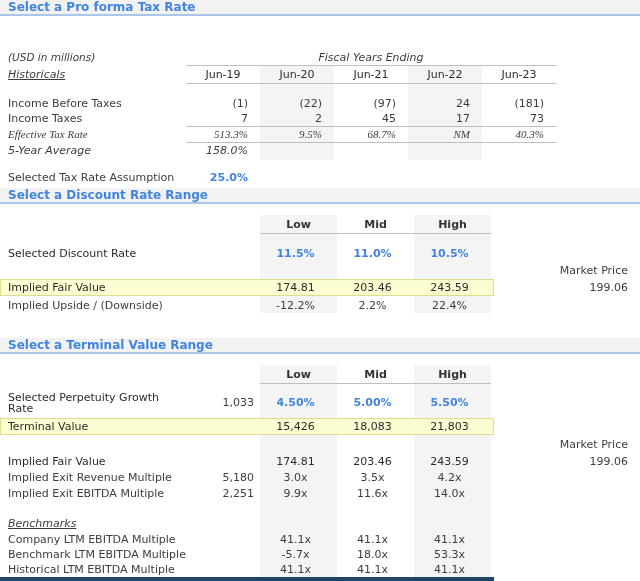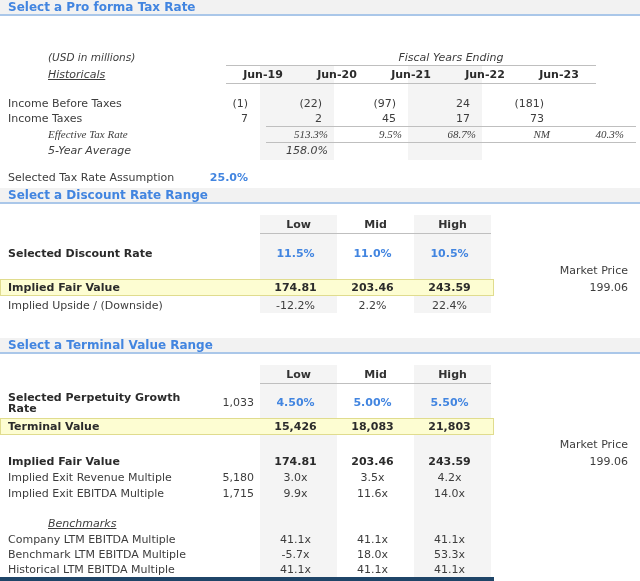--- a/index.html
+++ b/index.html
@@ -28,22 +28,22 @@
   .c5.ctr{text-align:center;padding-right:0;}
   .bordered{border-top:1px solid #bfbfbf;border-bottom:1px solid #bfbfbf;}
   
   .aux{width:74px;text-align:right;padding-right:6px;box-sizing:border-box;}
   .cols3{width:231px;display:flex;height:100%;align-items:center;}
   .c3{width:77px;text-align:center;padding-right:6px;box-sizing:border-box;}
   .c3.ctr{text-align:center;padding-right:0;font-weight:bold;color:#333;}
   .mkt{flex:1;text-align:right;padding-right:12px;box-sizing:border-box;}
   .underl{border-bottom:1px solid #bfbfbf;}
 
-  .it{font-style:italic;margin-left:40px;}
-  .bold{font-weight:bold;color:#2b2b2b;}
+  .it{font-style:italic;}
+  .bold{font-weight:normal;color:#2b2b2b;}
   .blue{color:#4285e0;font-weight:bold;}
   .udl{text-decoration:underline;}
   .small{font-size:10.5px;}
 
   .stripe{position:absolute;background:#f4f4f4;z-index:0;}
 
   .hl::before{
     content:"";position:absolute;left:0;right:146px;top:0;bottom:0;
     background:#fdfdd2;border:1px solid #e0dc8e;z-index:0;
   }
@@ -246,21 +246,21 @@
       <div class="aux">5,180</div>
       <div class="cols3">
         <div class="c3">3.0x</div>
         <div class="c3">3.5x</div>
         <div class="c3">4.2x</div>
       </div>
     </div>
 
     <div class="row" style="top:147px;height:16px;">
       <div class="lbl">Implied Exit EBITDA Multiple</div>
-      <div class="aux">1,715</div>
+      <div class="aux">2,251</div>
       <div class="cols3">
         <div class="c3">9.9x</div>
         <div class="c3">11.6x</div>
         <div class="c3">14.0x</div>
       </div>
     </div>
 
     <div class="row" style="top:177px;height:16px;">
       <div class="lbl it udl">Benchmarks</div>
     </div>

